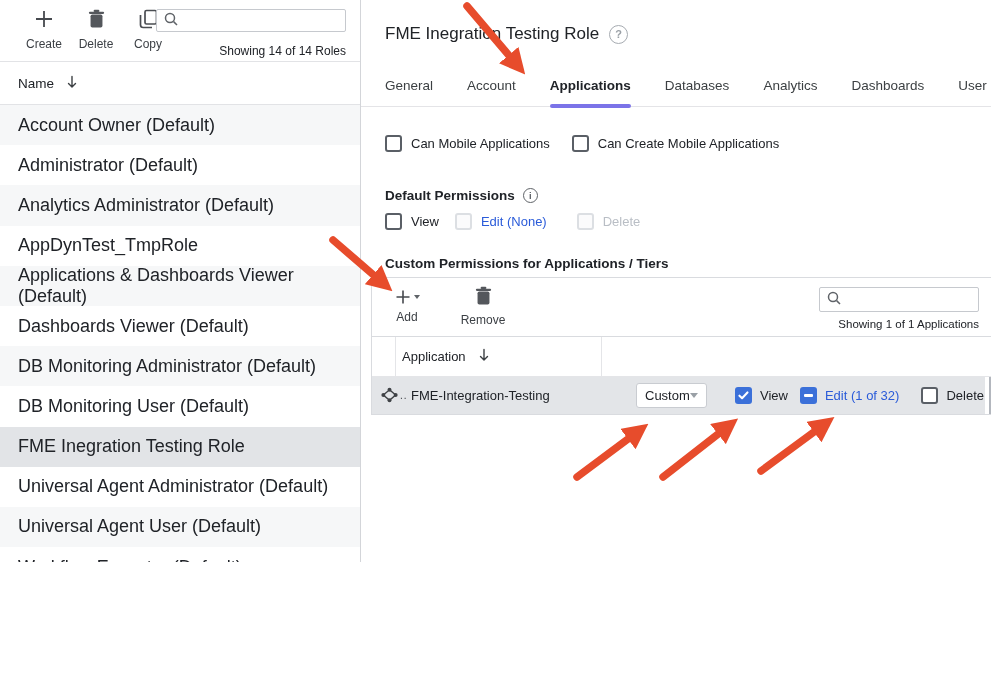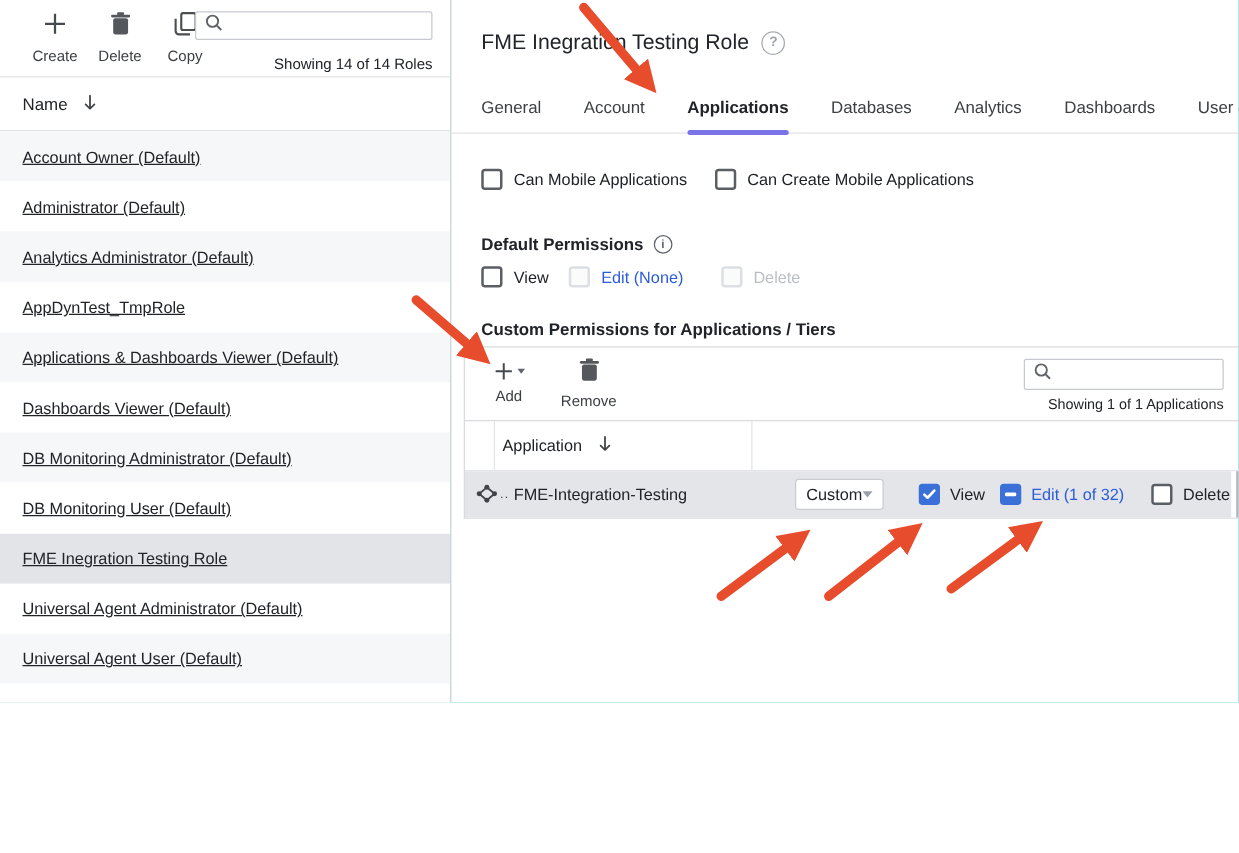--- a/index.html
+++ b/index.html
@@ -19,21 +19,21 @@
   .search-box { display:flex; align-items:center; gap:6px; background:#fff;
                 border:1px solid #c6c9ce; border-radius:2px; padding:0 7px; }
   .side-search { position:absolute; right:14px; top:9px; width:190px; height:23px; }
   .search-box input { border:none; outline:none; flex:1; min-width:0; font-size:12px;
                       font-family:"Liberation Sans",sans-serif; background:transparent; }
   .side-showing { position:absolute; right:14px; top:44px; font-size:12px; color:#202328; }
   .name-header { height:43px; flex:none; display:flex; align-items:center; gap:12px;
                  padding-left:18px; border-bottom:1px solid #e2e3e6; font-size:13.5px; }
   .roles-list { flex:1; display:flex; flex-direction:column; overflow:hidden; }
   .role-row { height:40.2px; flex:none; display:flex; align-items:center; padding-left:18px;
-              font-size:13px; cursor:pointer; background:#fff;text-decoration:underline; }
+              font-size:18px; cursor:pointer; background:#fff; }
   .role-row.alt { background:#f6f7f8; }
   .role-row.selected { background:#e2e4e7; }
   .roles-filler { flex:1; background:#f6f7f8; }
 
   
   .main { position:absolute; left:361px; top:0; width:630px; height:682px; background:#fff; }
   .title-row { display:flex; align-items:center; gap:10px; padding:24px 0 0 24px; }
   .page-title { font-size:17px; font-weight:500; color:#202327; }
   .help-circle { width:19px; height:19px; border:1.6px solid #a6abb1; border-radius:50%;
                  display:flex; align-items:center; justify-content:center;
@@ -68,21 +68,21 @@
   .lbl-muted { color:#b9bec5; }
   .heading-2 { margin-top:26px; }
 
   
   .widget { margin:6px 0 0 10px; border:1px solid #d9dbdf; border-right:none; }
   .w-toolbar { position:relative; height:59px; border-bottom:1px solid #d9dbdf; }
   .w-btn { position:absolute; top:8px; display:flex; flex-direction:column; align-items:center;
            gap:3px; cursor:pointer; }
   .w-btn .tlabel { font-size:12px; color:#3b3f44; }
   .wb-add { left:18px; width:34px; }
-  .wb-remove { left:76px; width:46px;text-align:right; }
+  .wb-remove { left:88px; width:46px;text-align:right; }
   .plus-caret { display:flex; align-items:center; gap:3px; height:21px; }
   .caret-sm { width:0; height:0; border-left:3.5px solid transparent; border-right:3.5px solid transparent;
               border-top:4.5px solid #5f6368; }
   .w-search { position:absolute; right:12px; top:9px; width:160px; height:25px; }
   .w-showing { position:absolute; right:12px; bottom:6px; font-size:11.5px; color:#202328; }
 
   .t-header { display:flex; align-items:stretch; height:40px; border-bottom:1px solid #e4e5e8;
               font-size:13px; }
   .th-icon { width:24px; border-right:1px solid #e4e5e8; flex:none; }
   .th-app  { width:206px; border-right:1px solid #e4e5e8; flex:none; display:flex;

